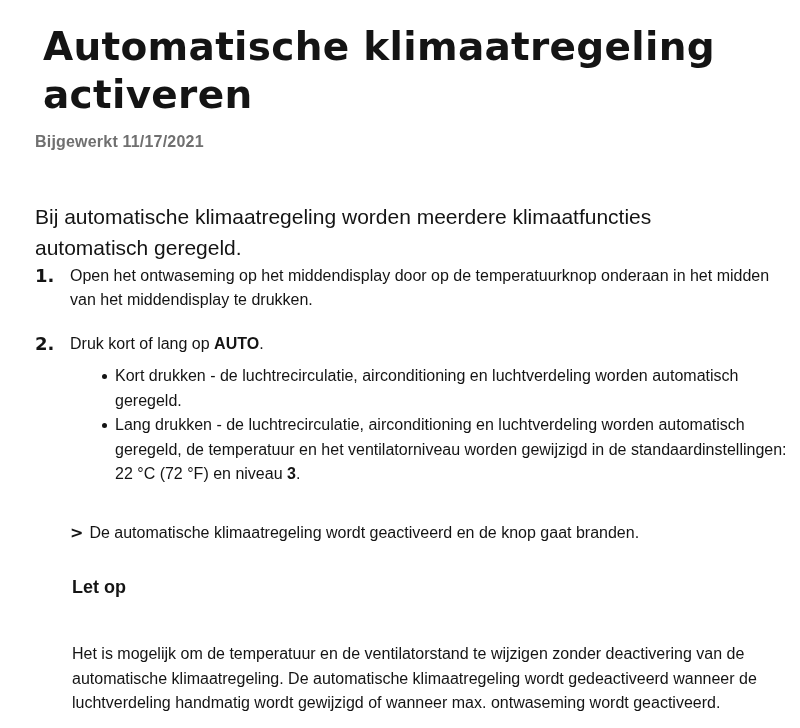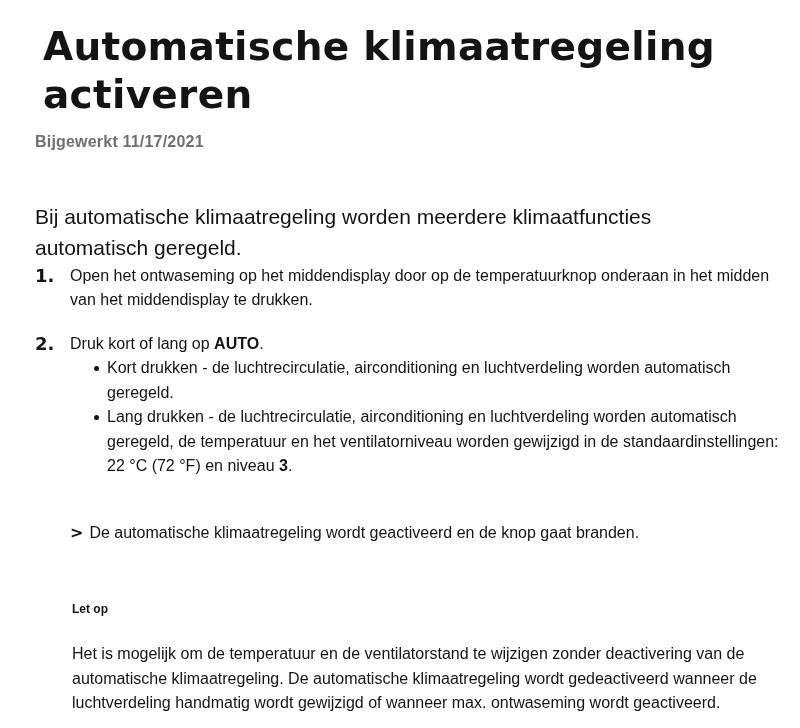--- a/index.html
+++ b/index.html
@@ -27,34 +27,34 @@
       font-weight: 400;
     }
     .steps { position: absolute; top: 264px; left: 0; width: 760px; }
     .step { position: relative; padding-left: 35px; font-size: 16px; line-height: 24px; }
     .step-num {
       position: absolute; left: 0; top: 0;
       font-weight: 700; font-size: 18px; font-family: "DejaVu Sans", sans-serif;
     }
     .step + .step { margin-top: 20px; }
     .step-text b { font-weight: 700; }
-    ul.sub { margin: 0; padding: 0 0 0 37px; list-style: none; }
+    ul.sub { margin: 8px; padding: 0 0 0 37px; list-style: none; }
     ul.sub li { position: relative; padding-left: 0; font-size: 16px; line-height: 24.5px; }
     ul.sub li::before {
       content: ""; position: absolute; left: -13px; top: 10px;
       width: 5px; height: 5px; border-radius: 50%; background: #141414;
     }
     .result {
       position: absolute; top: 521px; left: 35px;
       font-size: 16px; line-height: 24px;
     }
     .result .arrow { font-weight: 700; margin-right: 6px; font-family: "DejaVu Sans", sans-serif; }
     .note-title {
-      position: absolute; top: 602px; left: 37px;
-      font-size: 12px; font-weight: 700;
+      position: absolute; top: 577px; left: 37px;
+      font-size: 18px; font-weight: 700;
     }
     .note-body {
       position: absolute; top: 642px; left: 37px; width: 690px;
       font-size: 16px; line-height: 24.5px;
     }
   </style>
 </head>
 <body>
 
 <div class="page">

